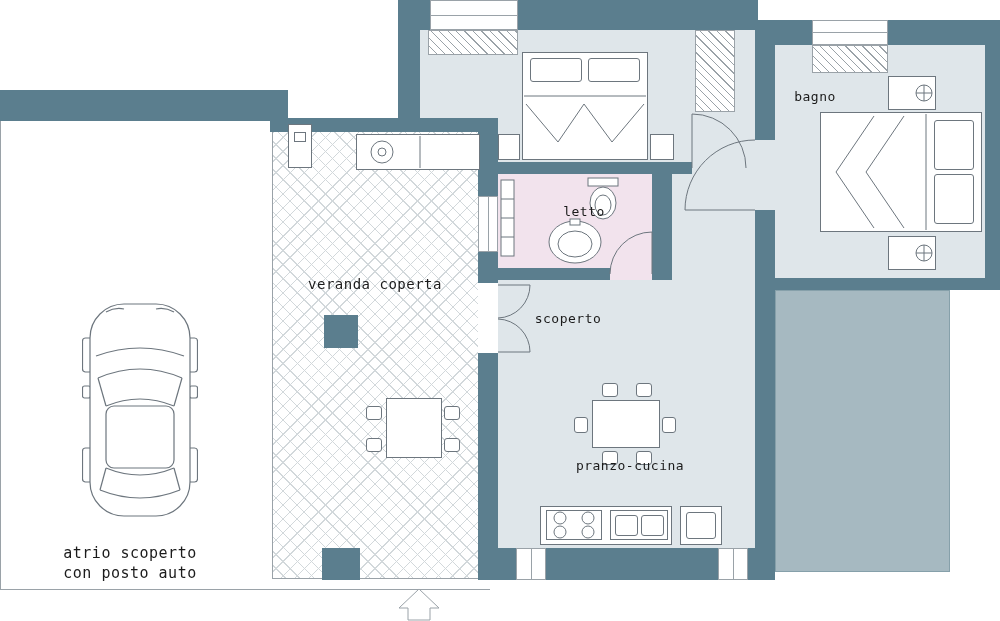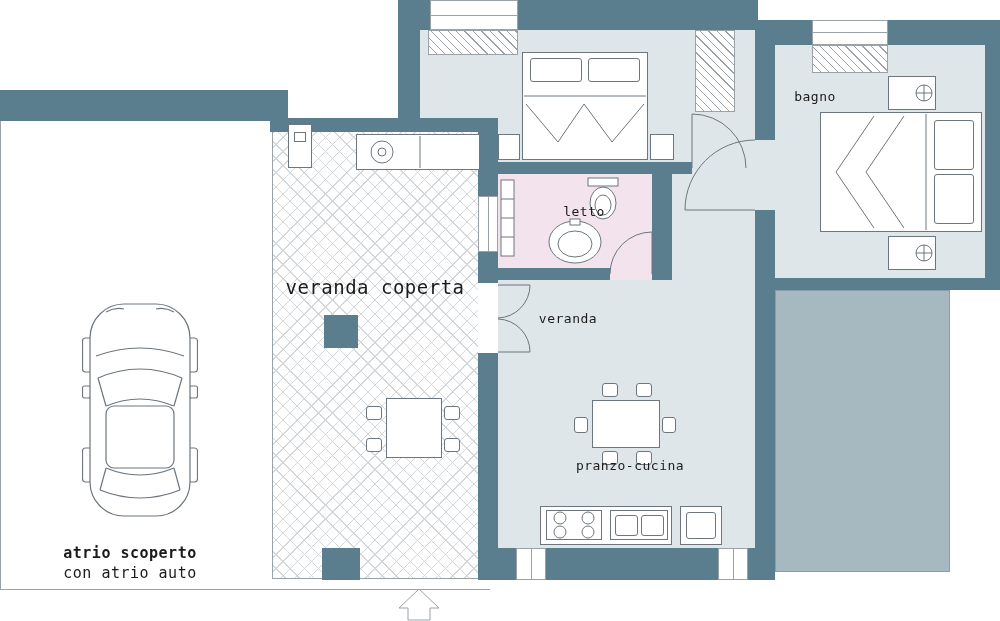--- a/index.html
+++ b/index.html
@@ -232,21 +232,21 @@
       <path d="M24,108 Q58,94 92,108"></path>
     <line x1="16" y1="80" x2="24" y2="108"></line>
       <line x1="100" y1="80" x2="92" y2="108"></line>
     <rect x="24" y="108" width="68" height="62" rx="8"></rect>
     <path d="M24,170 Q58,184 92,170"></path>
       <path d="M18,192 Q58,208 98,192"></path>
     <line x1="24" y1="170" x2="18" y2="192"></line>
       <line x1="92" y1="170" x2="98" y2="192"></line>
   </svg>
 
-  <div class="lbl" style="left:375px;top:276px;font-size:19px;">veranda coperta</div>
+  <div class="lbl" style="left:375px;top:276px;font-size:14px;">veranda coperta</div>
   <div class="lbl" style="left:584px;top:204px;">letto</div>
-  <div class="lbl" style="left:568px;top:311px;">veranda</div>
+  <div class="lbl" style="left:568px;top:311px;">scoperto</div>
   <div class="lbl" style="left:630px;top:458px;">pranzo-cucina</div>
   <div class="lbl" style="left:815px;top:89px;">bagno</div>
-  <div class="lbl big" style="left:130px;top:544px;font-weight:bold;">atrio scoperto</div>
-  <div class="lbl big" style="left:130px;top:564px;">con atrio auto</div>
+  <div class="lbl big" style="left:130px;top:544px;">atrio scoperto</div>
+  <div class="lbl big" style="left:130px;top:564px;">con posto auto</div>
 
 </div>
 
 </body></html>

